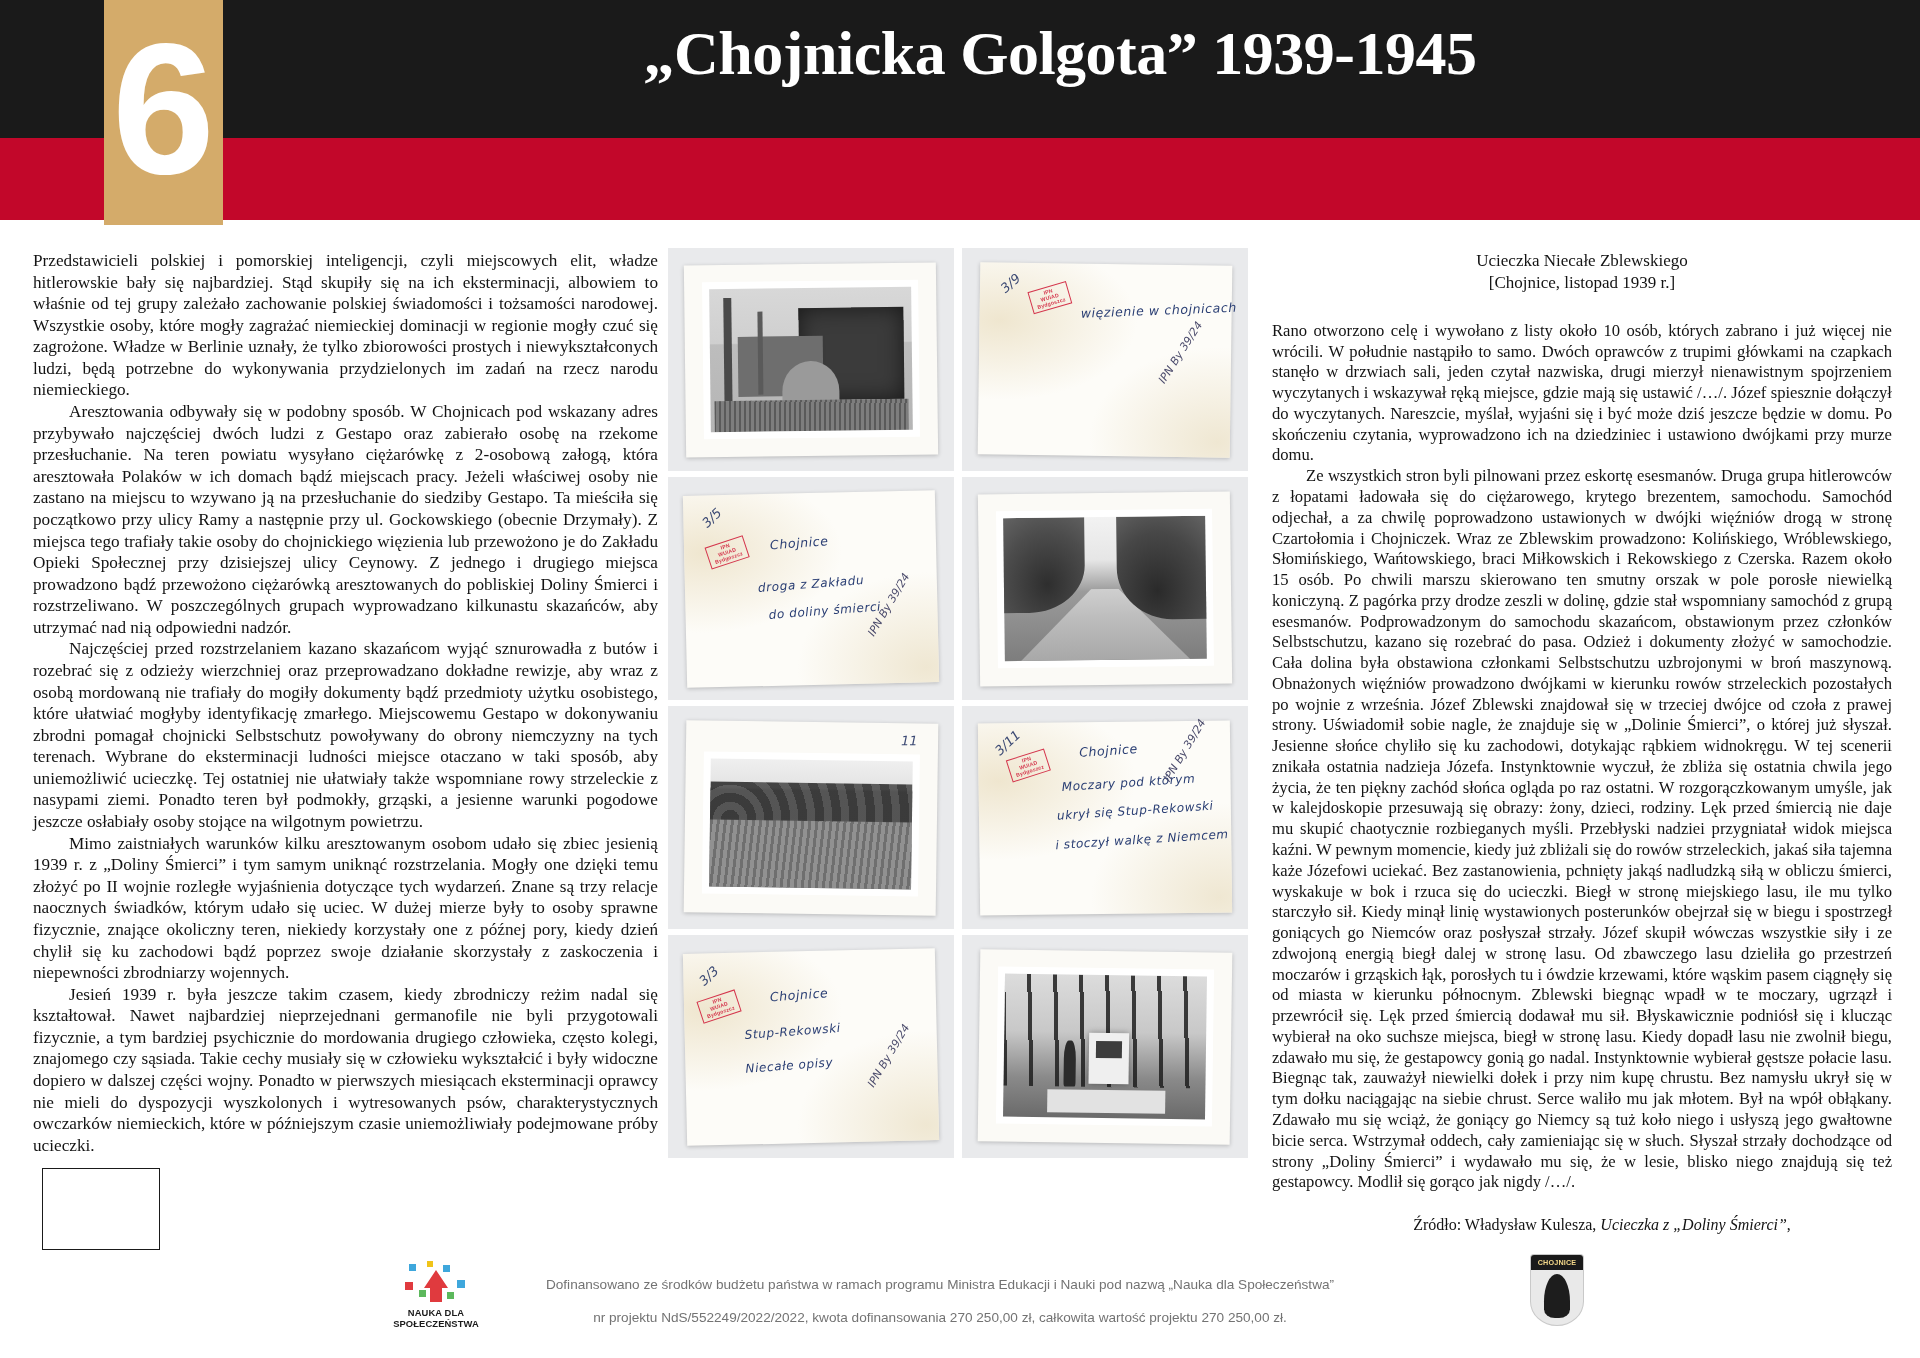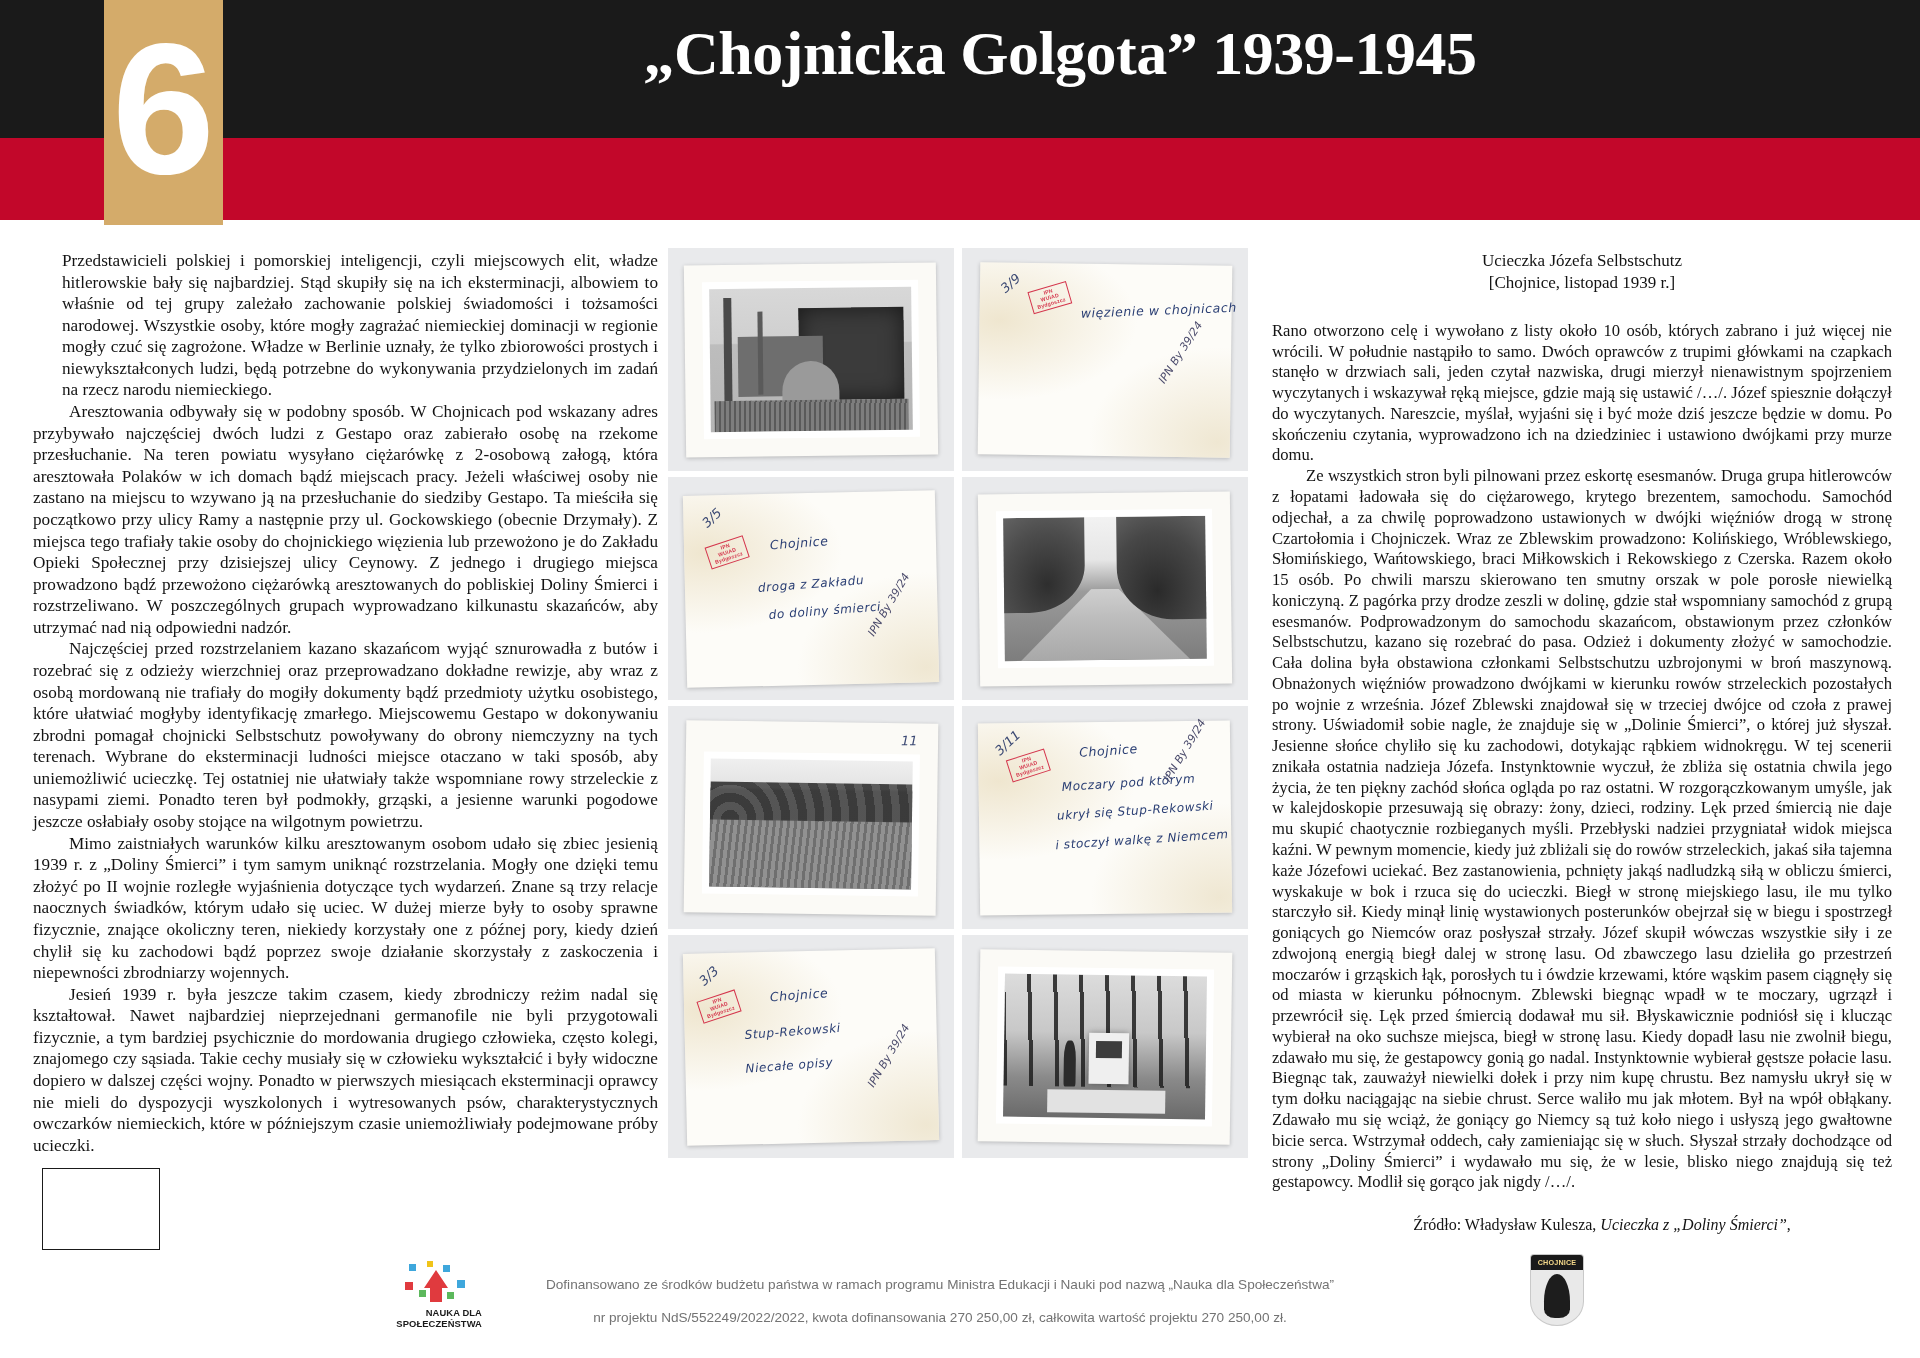--- a/index.html
+++ b/index.html
@@ -82,21 +82,21 @@
     position: absolute;
     left: 33px; top: 250px;
     width: 625px;
     font-size: 17.2px;
     line-height: 1.255;
     text-align: justify;
     color: #131313;
     hyphens: none;
   }
   .col-left p { text-indent: 36px; margin: 0; }
-  .col-left p:first-child { text-indent: 0; margin-left: 29px; }
+  .col-left p:first-child { text-indent: 0; }
 
   .col-right {
     position: absolute;
     left: 1272px; top: 250px;
     width: 620px;
     color: #131313;
   }
   .rc-head {
     text-align: center;
     font-size: 17px;
@@ -355,21 +355,21 @@
     position: absolute;
     left: 42px; bottom: 108px;
     width: 118px; height: 82px;
     border: 1.6px solid #1a1a1a;
     background: #ffffff;
   }
   .foot-logo-left {
     position: absolute;
     left: 390px; top: 10px;
     width: 92px; height: 82px;
-    text-align: right;
+    text-align: center;
   }
   .nds-mark {
     width: 66px; height: 46px;
     margin: 0 auto 2px;
     position: relative;
   }
   .nds-label {
     font-family: "Liberation Sans", "DejaVu Sans", sans-serif;
     font-size: 9.4px;
     font-weight: bold;
@@ -541,21 +541,21 @@
             <div class="mon-base"></div>
           </div>
         </div>
       </div>
     </div>
 
   </div>
 
   <div class="col-right">
     <div class="rc-head">
-      <div>Ucieczka Józefa Selbstschutz</div>
+      <div>Ucieczka Niecałe Zblewskiego</div>
       <div>[Chojnice, listopad 1939 r.]</div>
     </div>
     <div class="rc-body">
       <p>Rano otworzono celę i wywołano z listy około 10 osób, których zabrano i już więcej nie wrócili. W południe nastąpiło to samo. Dwóch oprawców z trupimi główkami na czapkach stanęło w drzwiach sali, jeden czytał nazwiska, drugi mierzył nienawistnym spojrzeniem wyczytanych i wskazywał ręką miejsce, gdzie mają się ustawić /…/. Józef spiesznie dołączył do wyczytanych. Nareszcie, myślał, wyjaśni się i być może dziś jeszcze będzie w domu. Po skończeniu czytania, wyprowadzono ich na dziedziniec i ustawiono dwójkami przy murze domu.</p>
       <p>Ze wszystkich stron byli pilnowani przez eskortę esesmanów. Druga grupa hitlerowców z łopatami ładowała się do ciężarowego, krytego brezentem, samochodu. Samochód odjechał, a za chwilę poprowadzono ustawionych w dwójki więźniów drogą w stronę Czartołomia i Chojniczek. Wraz ze Zblewskim prowadzono: Kolińskiego, Wróblewskiego, Słomińskiego, Wańtowskiego, braci Miłkowskich i Rekowskiego z Czerska. Razem około 15 osób. Po chwili marszu skierowano ten smutny orszak w pole porosłe niewielką koniczyną. Z pagórka przy drodze zeszli w dolinę, gdzie stał wspomniany samochód z grupą esesmanów. Podprowadzonym do samochodu skazańcom, obstawionym przez członków Selbstschutzu, kazano się rozebrać do pasa. Odzież i dokumenty złożyć w samochodzie. Cała dolina była obstawiona członkami Selbstschutzu uzbrojonymi w broń maszynową. Obnażonych więźniów prowadzono dwójkami w kierunku rowów strzeleckich pozostałych po wojnie z września. Józef Zblewski znajdował się w trzeciej dwójce od czoła z prawej strony. Uświadomił sobie nagle, że znajduje się w „Dolinie Śmierci”, o której już słyszał. Jesienne słońce chyliło się ku zachodowi, dotykając rąbkiem widnokręgu. W tej scenerii znikała ostatnia nadzieja Józefa. Instynktownie wyczuł, że zbliża się ostatnia chwila jego życia, że ten piękny zachód słońca ogląda po raz ostatni. W rozgorączkowanym umyśle, jak w kalejdoskopie przesuwają się obrazy: żony, dzieci, rodziny. Lęk przed śmiercią nie daje mu skupić chaotycznie rozbieganych myśli. Przebłyski nadziei przygniatał widok miejsca kaźni. W pewnym momencie, kiedy już zbliżali się do rowów strzeleckich, jakaś siła tajemna każe Józefowi uciekać. Bez zastanowienia, pchnięty jakąś nadludzką siłą w obliczu śmierci, wyskakuje w bok i rzuca się do ucieczki. Biegł w stronę miejskiego lasu, ile mu tylko starczyło sił. Kiedy minął linię wystawionych posterunków obejrzał się w biegu i spostrzegł goniących go Niemców oraz posłyszał strzały. Józef skupił wówczas wszystkie siły i ze zdwojoną energią biegł dalej w stronę lasu. Od zbawczego lasu dzieliła go przestrzeń moczarów i grząskich łąk, porosłych tu i ówdzie krzewami, które wąskim pasem ciągnęły się od miasta w kierunku północnym. Zblewski biegnąc wpadł w te moczary, ugrzązł i przewrócił się. Lęk przed śmiercią dodawał mu sił. Błyskawicznie podniósł się i klucząc wybierał na oko suchsze miejsca, biegł w stronę lasu. Kiedy dopadł lasu nie zwolnił biegu, zdawało mu się, że gestapowcy gonią go nadal. Instynktownie wybierał gęstsze połacie lasu. Biegnąc tak, zauważył niewielki dołek i przy nim kupę chrustu. Bez namysłu ukrył się w tym dołku naciągając na siebie chrust. Serce waliło mu jak młotem. Był na wpół obłąkany. Zdawało mu się wciąż, że goniący go Niemcy są tuż koło niego i usłyszą jego gwałtowne bicie serca. Wstrzymał oddech, cały zamieniając się w słuch. Słyszał strzały dochodzące od strony „Doliny Śmierci” i wydawało mu się, że w lesie, blisko niego znajdują się też gestapowcy. Modlił się gorąco jak nigdy /…/.</p>
     </div>
     <div class="rc-source">
       <span>Źródło: Władysław Kulesza, </span><span class="it">Ucieczka z „Doliny Śmierci”</span><span>,</span>
     </div>
   </div>

